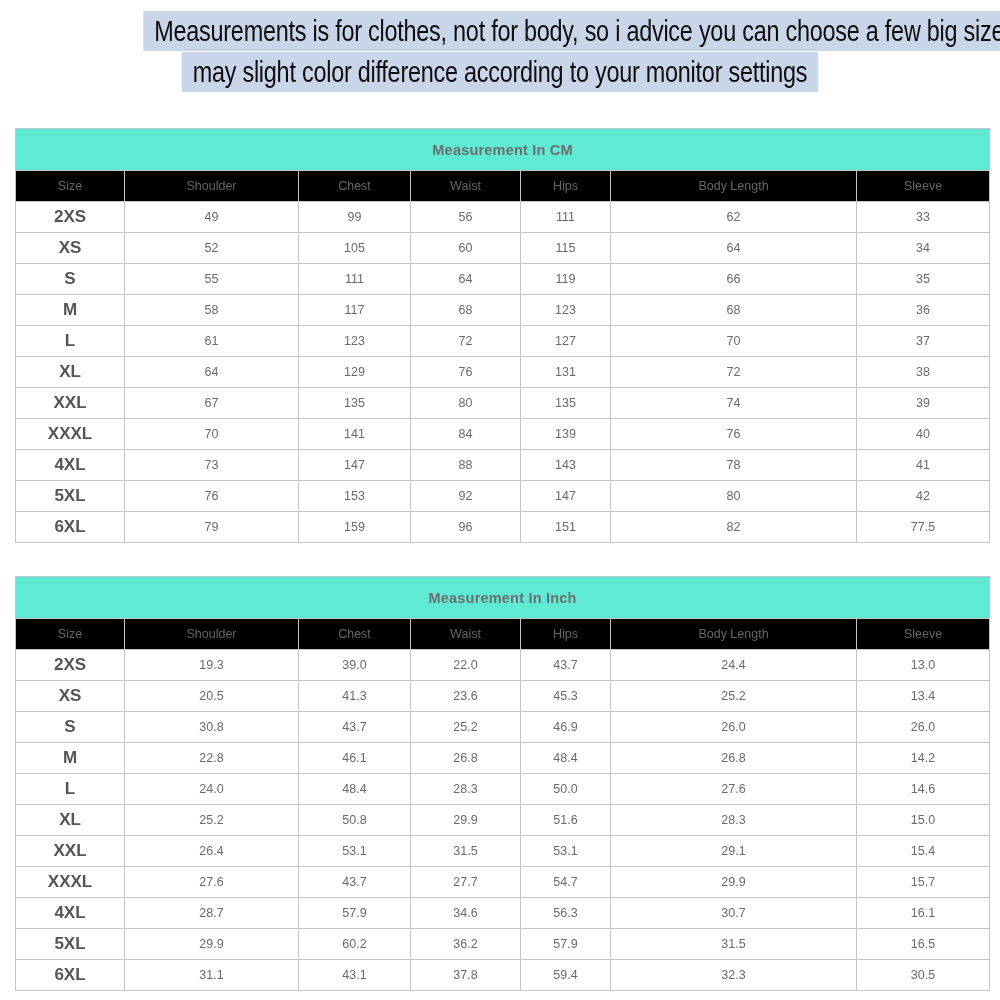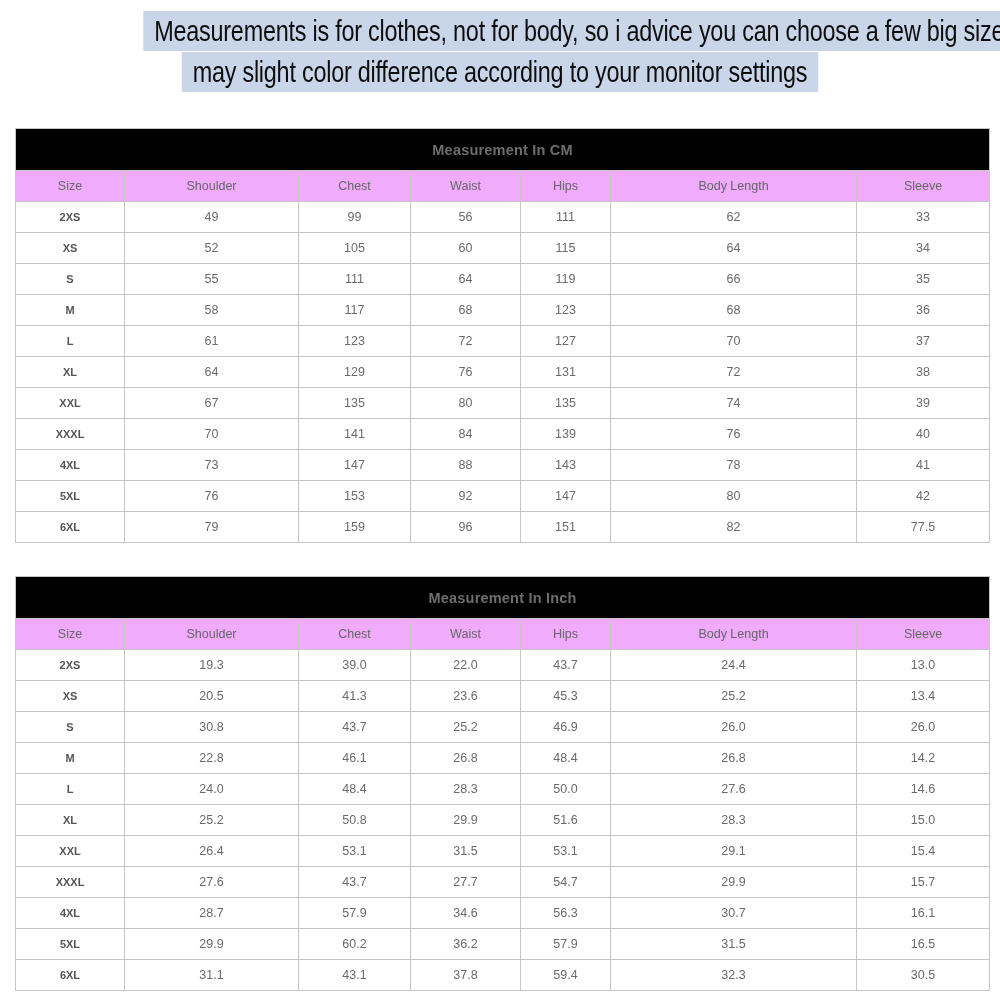--- a/index.html
+++ b/index.html
@@ -46,44 +46,44 @@
       font-family: "Liberation Sans", sans-serif;
     }
     table.size-table td, table.size-table th {
       border: 1px solid #c6c6c6;
       text-align: center;
       padding: 0;
       overflow: hidden;
       white-space: nowrap;
     }
     .title-cell {
-      background: #000000;
+      background: #5eead4;
       color: #6e6e6e;
       font-weight: bold;
       font-size: 14.5px;
       height: 41px;
       letter-spacing: 0.2px;
     }
     .head-cell {
-      background: #f0abfc;
+      background: #000000;
       color: #666666;
       font-size: 12.5px;
       font-weight: normal;
       height: 30px;
     }
     .data-cell {
       color: #6a6a6a;
       font-size: 12.5px;
       height: 30px;
       background: #ffffff;
     }
     .size-cell {
       color: #555555;
       font-weight: bold;
-      font-size: 11px;
+      font-size: 17px;
       height: 30px;
       background: #ffffff;
     }
     #cm-table { top: 128px; }
     #inch-table { top: 576px; }
   </style>
 </head>
 <body>
 
 <div class="notice notice-line1">

